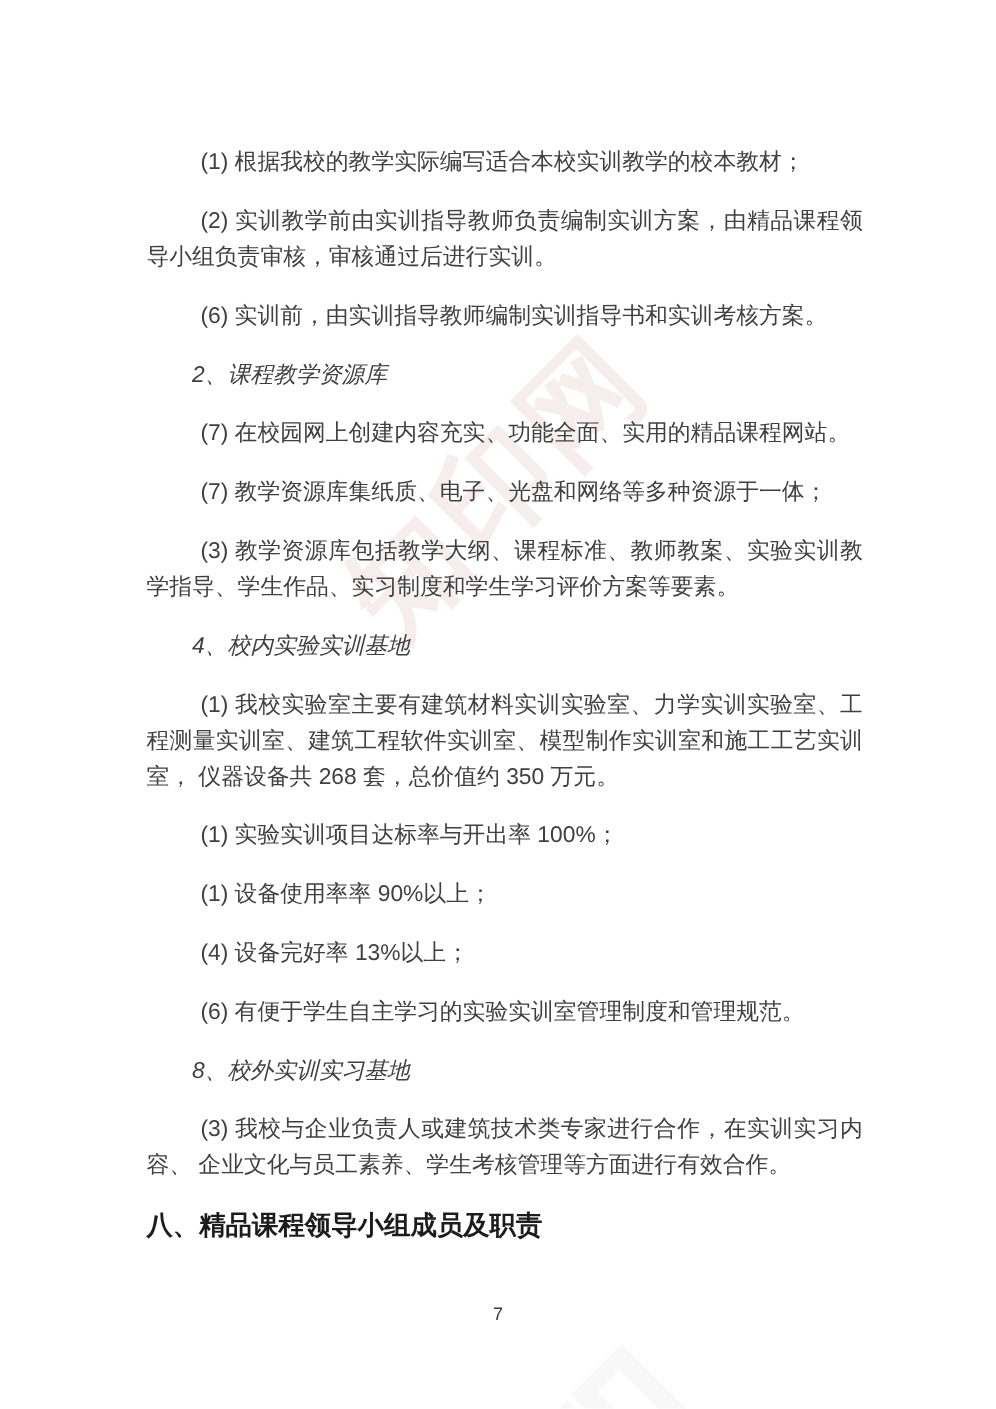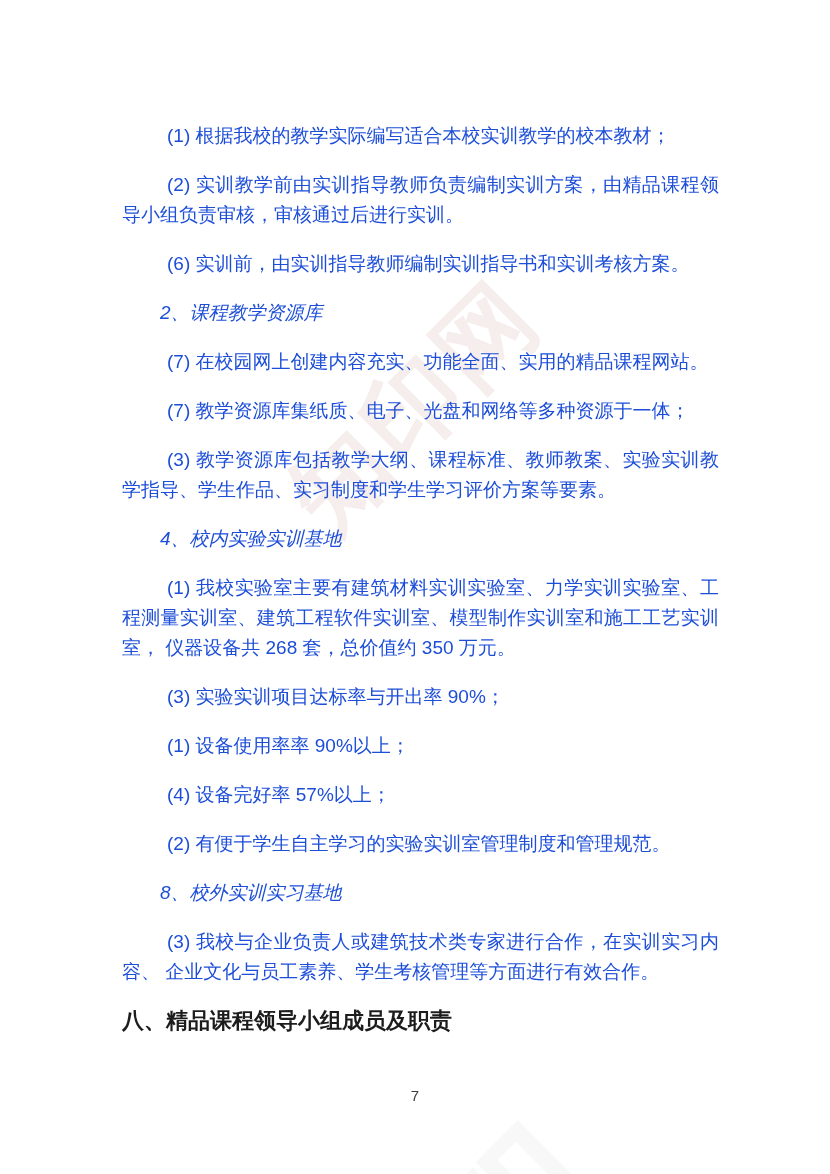--- a/index.html
+++ b/index.html
@@ -15,21 +15,21 @@
   .content {
     position:absolute;
     left:122px;
     top:102px;
     width:597px;
   }
   .para {
     font-size:19px;
     line-height:30px;
     text-align:justify;
-    color:#1d4ed8;
+    color:#404040;
   }
   .para.item { text-indent:45px; }
   .para.num  { text-indent:38px; margin-top:3px;font-style:italic; }
   .heading {
     margin-top:13px;
     font-size:22px;
     font-weight:bold;
     line-height:30px;
     color:#1c1c1c;
   }
@@ -81,24 +81,24 @@
   <div class="content">
     <p class="para item">(1) 根据我校的教学实际编写适合本校实训教学的校本教材；</p>
     <p class="para item">(2) 实训教学前由实训指导教师负责编制实训方案，由精品课程领导小组负责审核，审核通过后进行实训。</p>
     <p class="para item">(6) 实训前，由实训指导教师编制实训指导书和实训考核方案。</p>
     <p class="para num">2、课程教学资源库</p>
     <p class="para item">(7) 在校园网上创建内容充实、功能全面、实用的精品课程网站。</p>
     <p class="para item">(7) 教学资源库集纸质、电子、光盘和网络等多种资源于一体；</p>
     <p class="para item">(3) 教学资源库包括教学大纲、课程标准、教师教案、实验实训教学指导、学生作品、实习制度和学生学习评价方案等要素。</p>
     <p class="para num">4、校内实验实训基地</p>
     <p class="para item">(1) 我校实验室主要有建筑材料实训实验室、力学实训实验室、工程测量实训室、建筑工程软件实训室、模型制作实训室和施工工艺实训室， 仪器设备共 268 套，总价值约 350 万元。</p>
-    <p class="para item">(3) 实验实训项目达标率与开出率 90%；</p>
+    <p class="para item">(1) 实验实训项目达标率与开出率 100%；</p>
     <p class="para item">(1) 设备使用率率 90%以上；</p>
-    <p class="para item">(4) 设备完好率 57%以上；</p>
-    <p class="para item">(2) 有便于学生自主学习的实验实训室管理制度和管理规范。</p>
+    <p class="para item">(4) 设备完好率 13%以上；</p>
+    <p class="para item">(6) 有便于学生自主学习的实验实训室管理制度和管理规范。</p>
     <p class="para num">8、校外实训实习基地</p>
     <p class="para item">(3) 我校与企业负责人或建筑技术类专家进行合作，在实训实习内容、 企业文化与员工素养、学生考核管理等方面进行有效合作。</p>
 
     <h2 class="heading">八、精品课程领导小组成员及职责</h2>
 
   </div>
 
   <div class="pagenum">7</div>
 
   <div class="wm-bottom">知</div>

